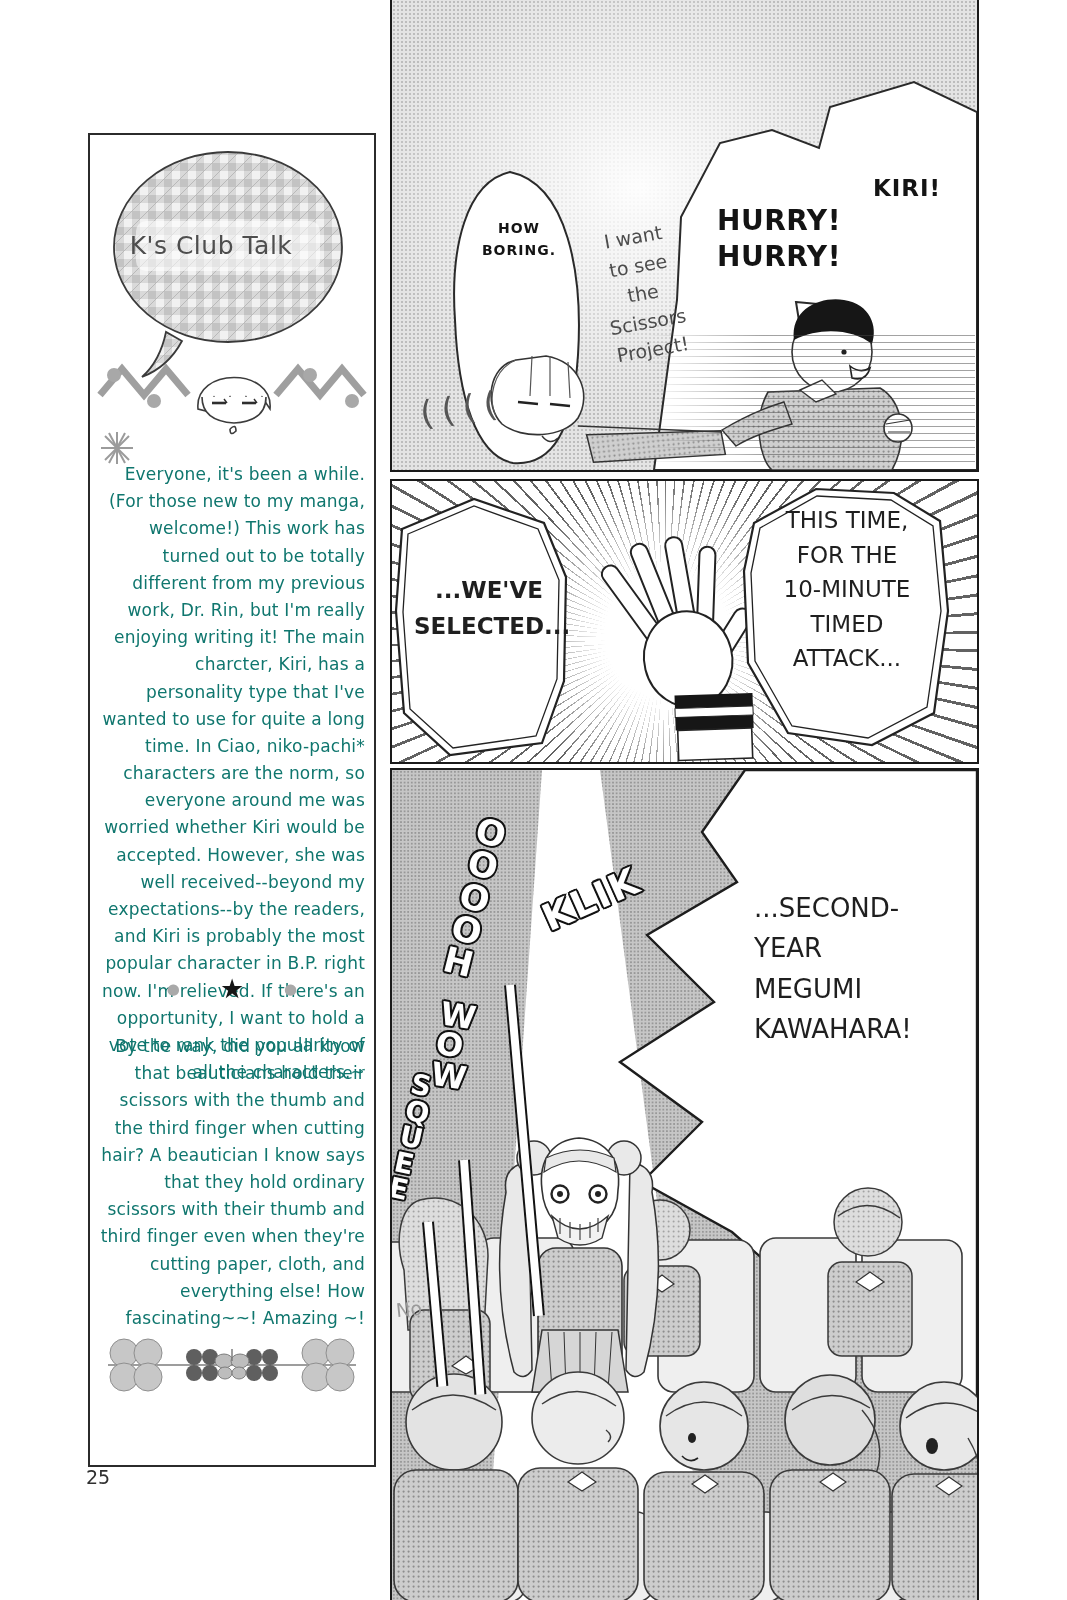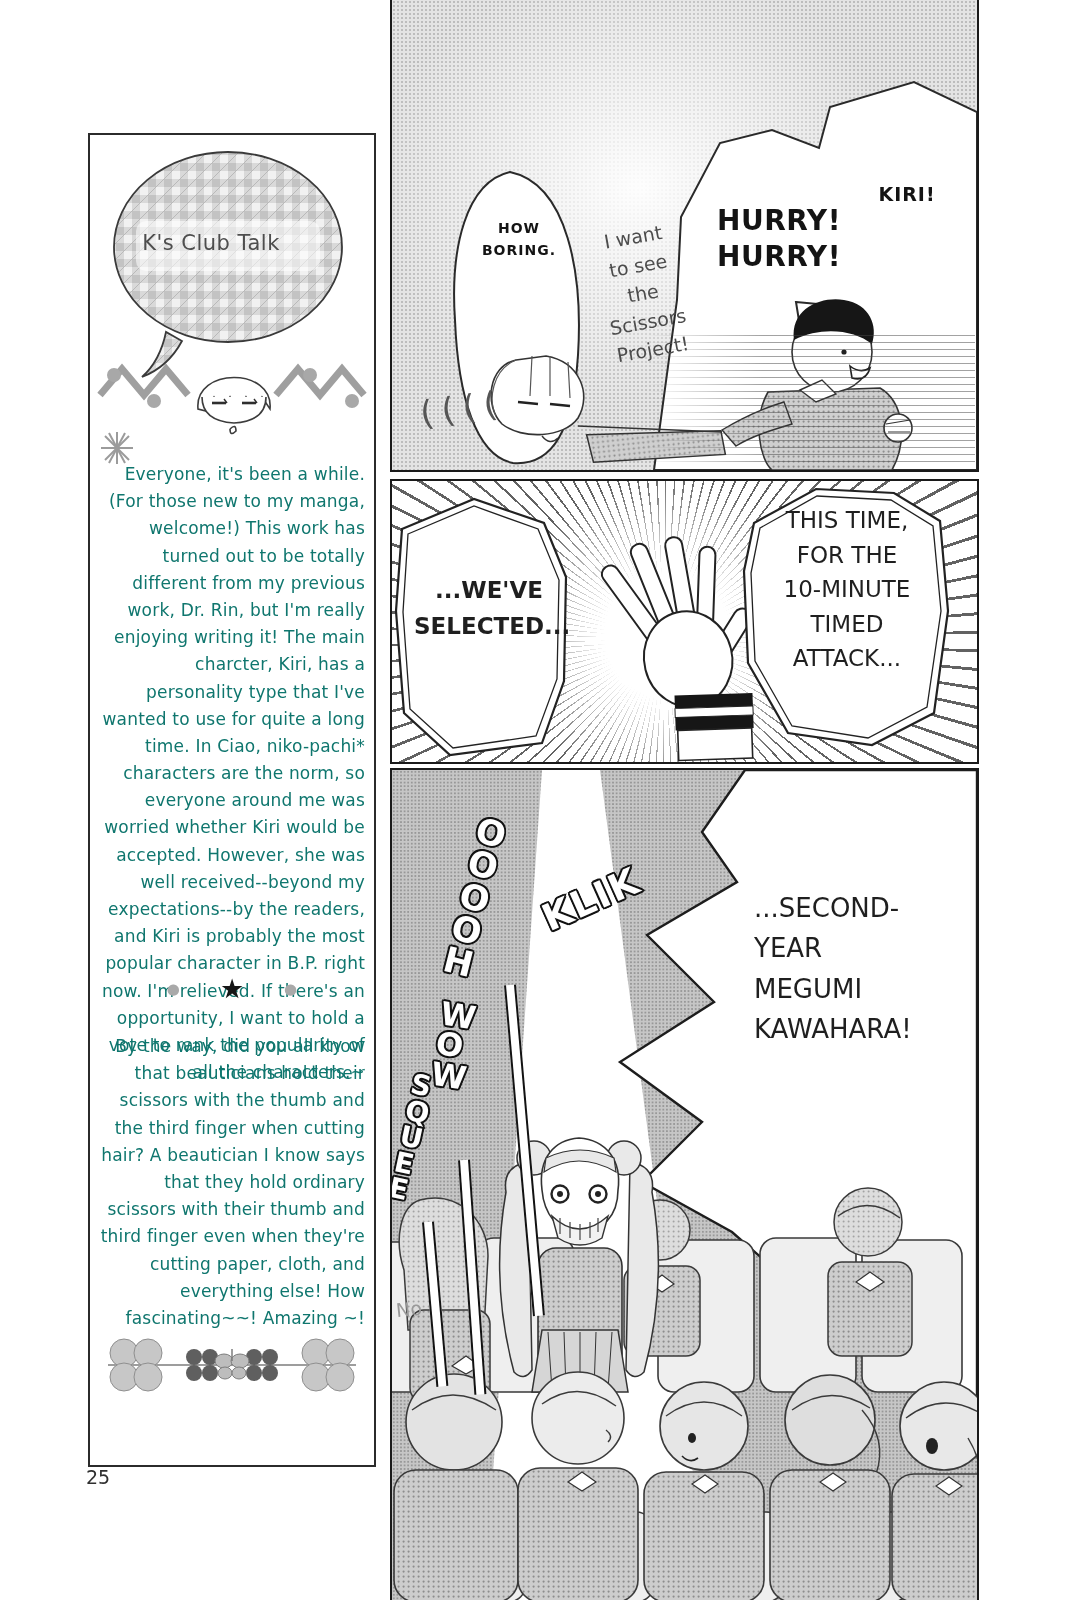--- a/index.html
+++ b/index.html
@@ -5,21 +5,21 @@
   html,body{margin:0;padding:0;background:#ffffff;}
   .page{position:relative;width:1067px;height:1600px;background:#fff;overflow:hidden;
         font-family:"DejaVu Sans",sans-serif;}
   .abs{position:absolute;}
   .preline{white-space:pre-line;}
 
   
   .sidebar{position:absolute;left:88px;top:133px;width:284px;height:1330px;
            border:2px solid #2b2b2b;background:#fff;}
   .sb-title{position:absolute;left:36px;top:96px;width:170px;text-align:center;
-            font-size:21px;color:#4e4e4e;letter-spacing:.5px;}
+            font-size:25px;color:#4e4e4e;letter-spacing:.5px;}
   .sb-par{position:absolute;left:9px;width:266px;font-size:17px;line-height:1.6;
           color:#0f766e;letter-spacing:.2px;text-align:right;}
   .sb-divider{position:absolute;left:0;top:838px;width:100%;height:36px;text-align:center;}
   .sb-divider .dot{color:#a9a9a9;font-size:15px;vertical-align:middle;padding:0 40px;}
   .sb-divider .star{color:#161616;font-size:27px;vertical-align:middle;}
   .sb-foot{position:absolute;left:9px;top:1288px;width:266px;font-size:15.5px;
            color:#8d8d8d;}
   .page-number{position:absolute;left:86px;top:1466px;font-size:19px;color:#2f2f2f;}
 
   
@@ -32,21 +32,21 @@
   .tone-light{position:absolute;inset:0;background-color:#e4e4e4;
     background-image:radial-gradient(circle,#bdbdbd 1px,transparent 1.1px);
     background-size:4px 4px;}
   .tone-glow{position:absolute;inset:0;
     background:radial-gradient(ellipse at 42% 40%,rgba(255,255,255,.95) 0%,rgba(255,255,255,0) 55%);}
   .speech{position:absolute;color:#141414;font-weight:700;text-align:center;}
   .t-boring{left:62px;top:218px;width:130px;font-size:14px;line-height:1.55;letter-spacing:1px;}
   .t-note{left:192px;top:222px;width:118px;font-weight:400;font-size:19px;color:#4c4c4c;
           line-height:1.5;transform:rotate(-10deg);}
   .t-hurry{left:322px;top:203px;width:130px;font-size:28px;line-height:1.3;letter-spacing:.5px;}
-  .t-kiri{left:455px;top:175px;width:120px;font-size:19px;letter-spacing:1px;margin-top:8px;}
+  .t-kiri{left:455px;top:175px;width:120px;font-size:23px;letter-spacing:1px;}
   .t-motion{left:28px;top:388px;font-size:34px;color:#555;font-weight:400;
             letter-spacing:8px;transform:rotate(-8deg);}
   .speedlines{left:255px;top:335px;width:328px;height:133px;
     background:repeating-linear-gradient(to bottom,rgba(70,70,70,.5) 0 1.5px,transparent 1.5px 7px);
     -webkit-mask-image:linear-gradient(to right,transparent,#000 35%);
     mask-image:linear-gradient(to right,transparent,#000 35%);}
 
   
   .rays{position:absolute;inset:0;background:#fff;}
   .rays::before{content:"";position:absolute;inset:-40px;

